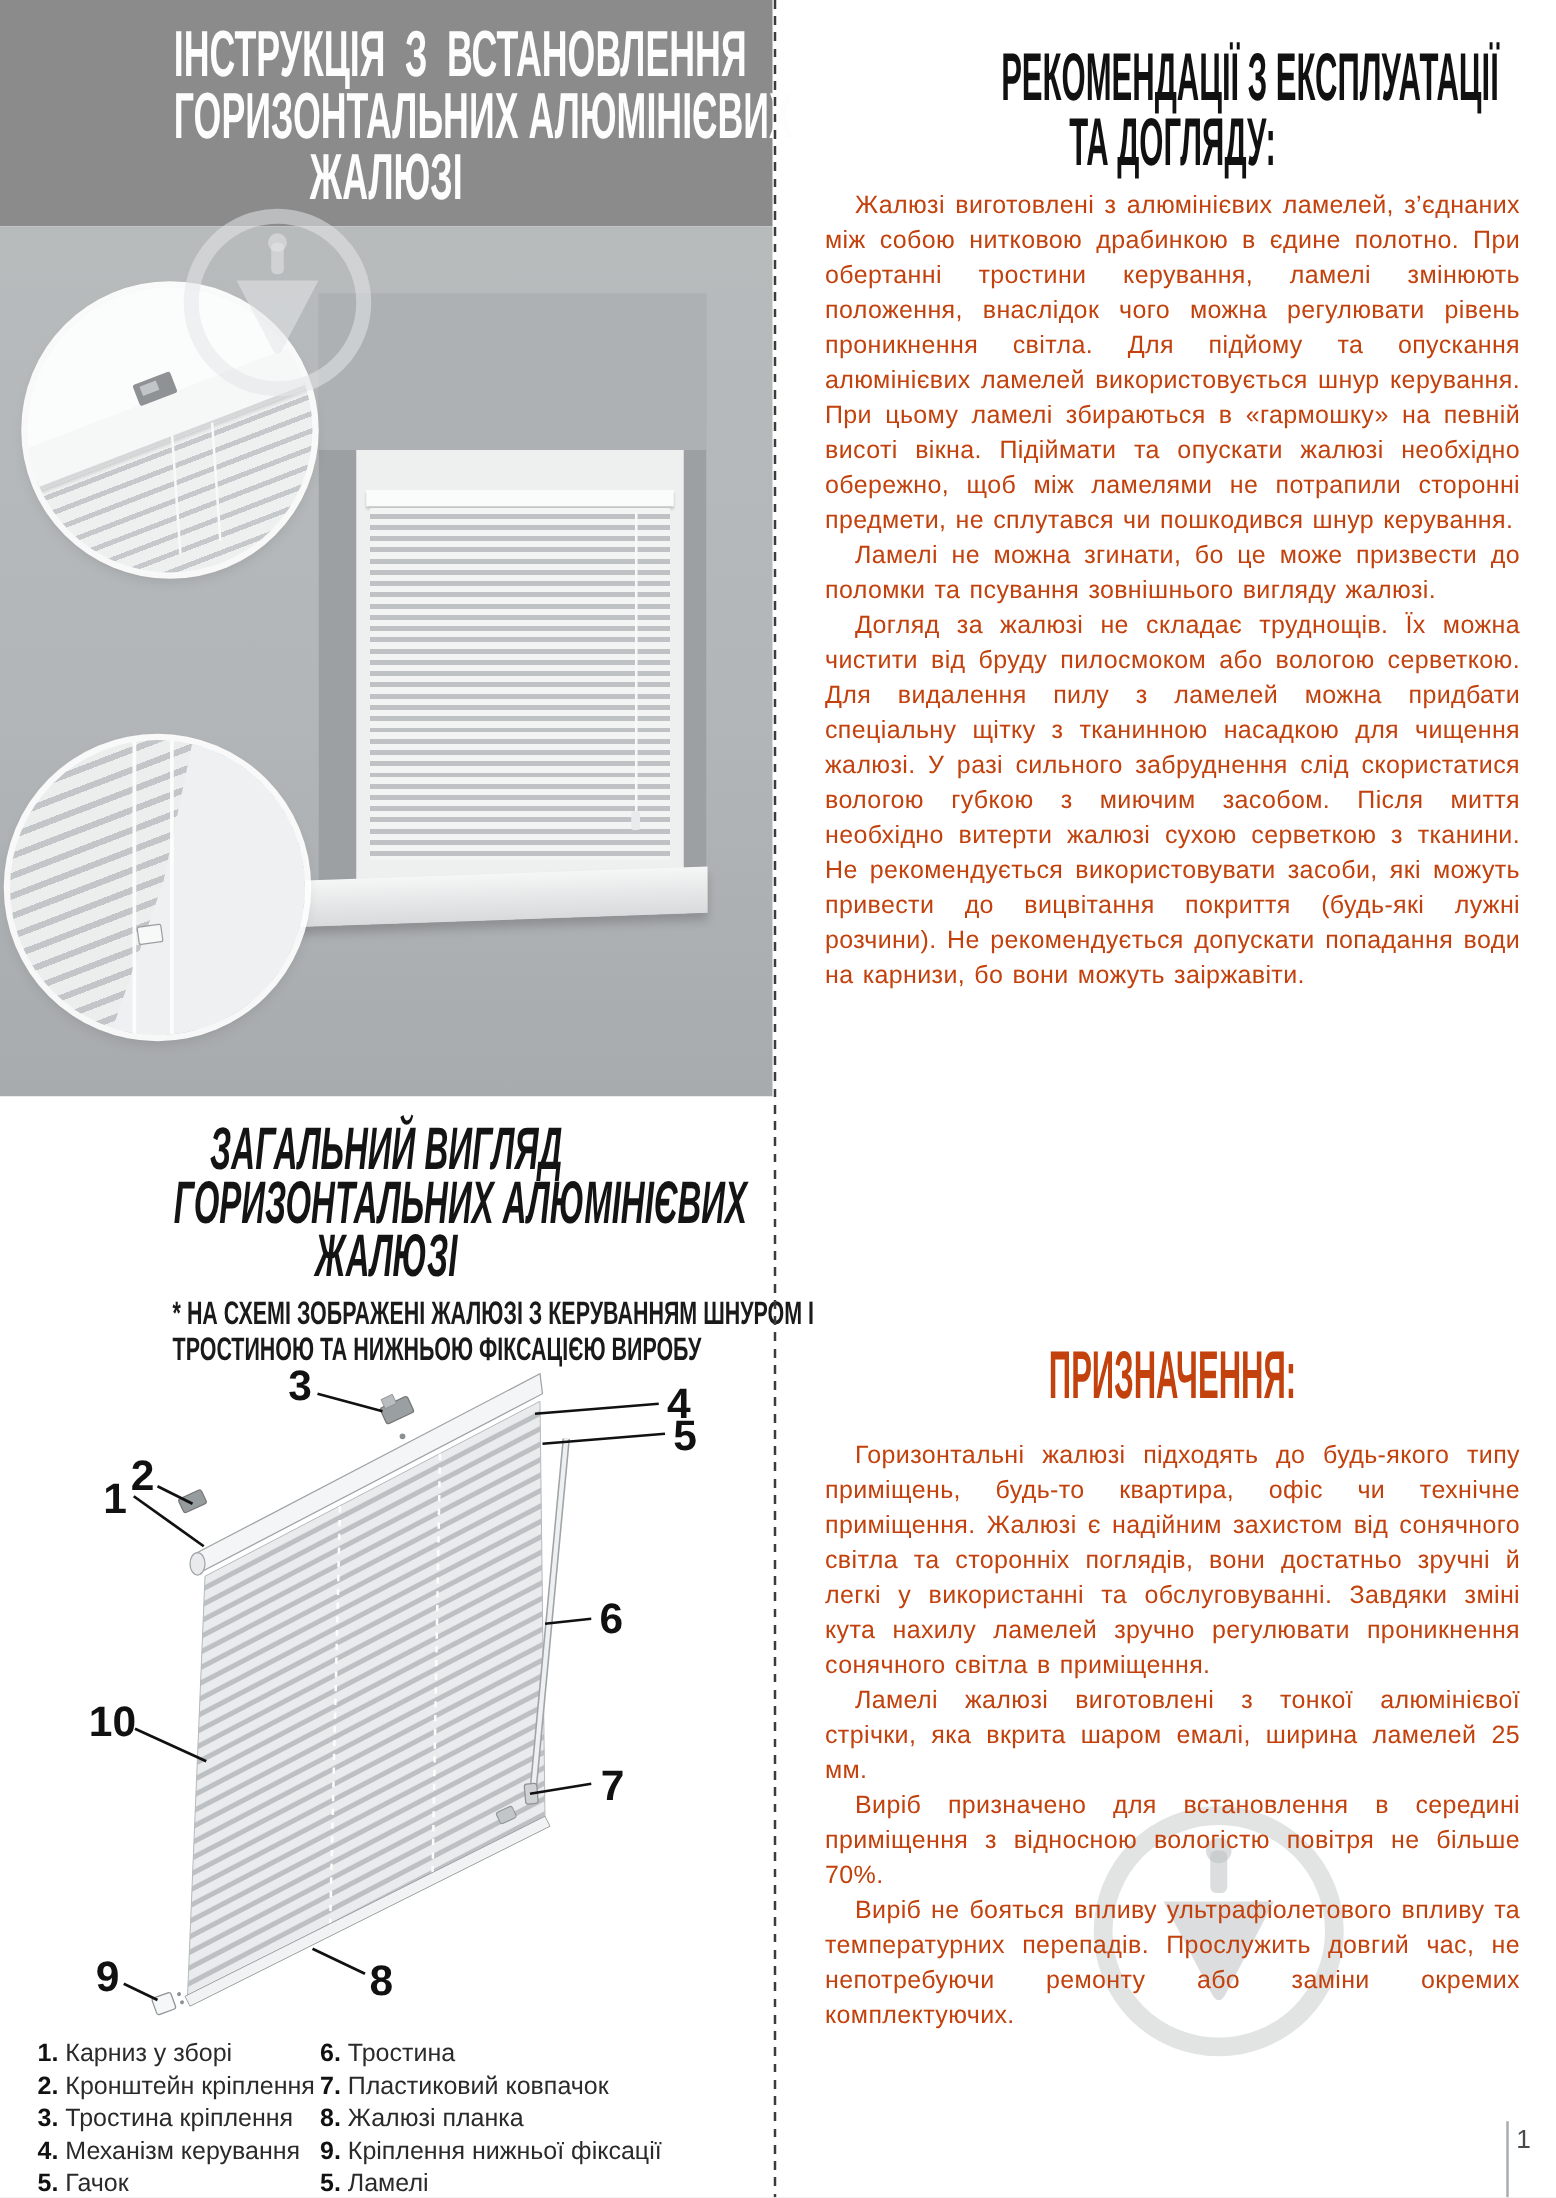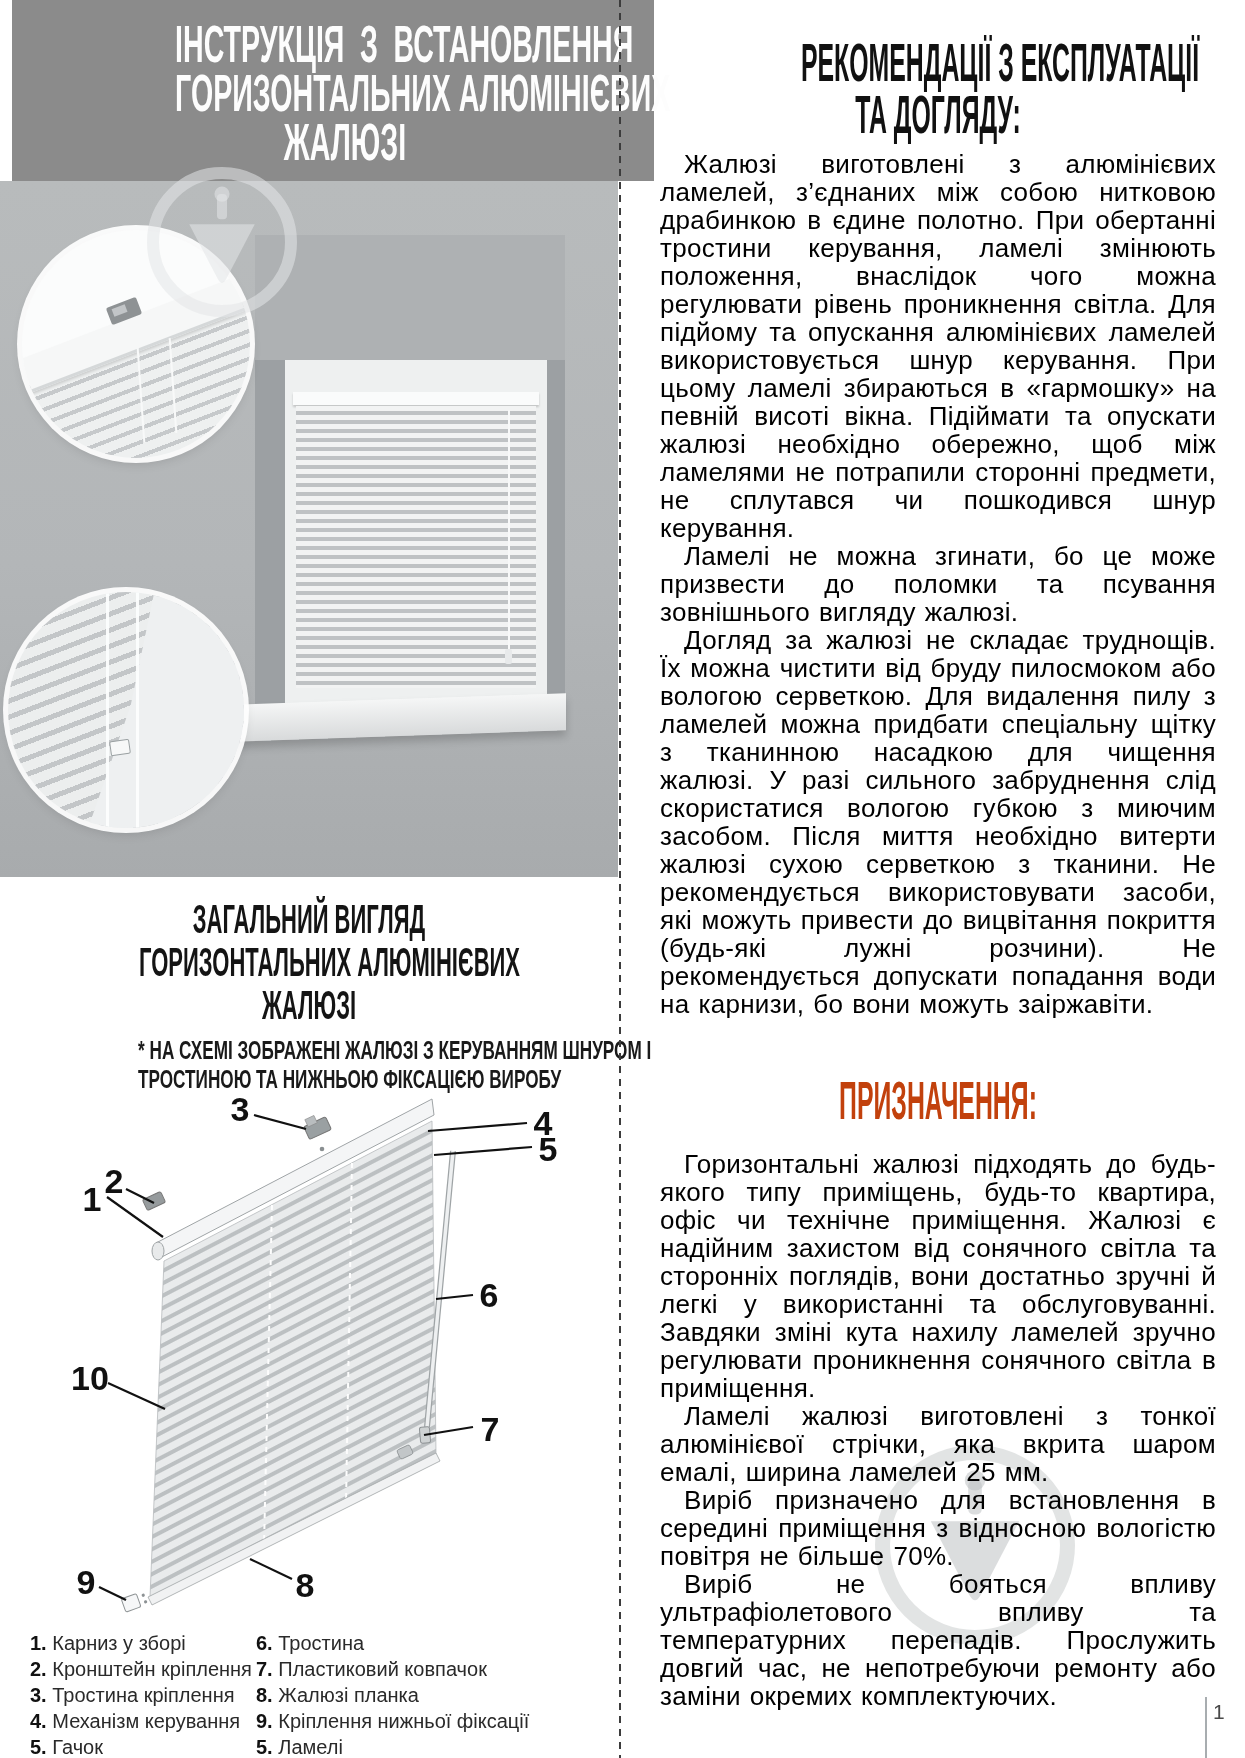--- a/index.html
+++ b/index.html
@@ -3,21 +3,21 @@
 <meta charset="utf-8">
 <style>
   html,body{margin:0;padding:0;background:#e8e8e8;}
   .page{position:relative;width:1245px;height:1758px;background:#ffffff;overflow:hidden;
         font-family:"Liberation Sans",sans-serif;color:#1c1c1c;}
   
   .abs{position:absolute;}
   .cond{font-weight:bold;letter-spacing:0;}
   .cond-line{display:block;transform:scaleX(0.55);transform-origin:50% 50%;white-space:nowrap;text-align:center;}
   
-  .header-box{left:12px;top:0;width:618px;height:181px;background:#8b8b8b;z-index:1;padding-left:24px;}
+  .header-box{left:0;top:0;width:618px;height:181px;background:#8b8b8b;z-index:1;}
   .header-box .ttl{margin-top:20px;font-size:52px;line-height:49px;color:#fdfdfd;text-align:center;}
   .ttl .ws{word-spacing:14px;}
   .photo{left:0;top:181px;width:618px;height:696px;z-index:1;
          background:linear-gradient(180deg,#b8bbbc 0%,#b3b6b8 55%,#a8abad 100%);overflow:hidden;}
   .recess{position:absolute;left:255px;top:54px;width:310px;height:470px;background:#9ca0a3;}
   .recess-top{position:absolute;left:255px;top:54px;width:310px;height:125px;background:#aeb1b3;}
   .winframe{position:absolute;left:285px;top:179px;width:262px;height:345px;background:#eef0f0;}
   .cornice{position:absolute;left:293px;top:211px;width:246px;height:13px;background:#fafbfb;
            box-shadow:0 2px 2px rgba(0,0,0,.18);}
   .blinds{position:absolute;left:296px;top:225px;width:240px;height:282px;
@@ -39,36 +39,36 @@
         border-radius:2px;transform:rotate(-21deg);}
   .c1 .c-bracket i{position:absolute;left:5px;top:3px;width:14px;height:8px;background:#c2c5c7;display:block;}
   .c1 .c-cord{position:absolute;width:2px;height:95px;background:#f8f9f9;}
   .c2 .c-slats{left:-35px;top:-25px;width:310px;height:300px;
         background:repeating-linear-gradient(180deg,#c3c6c8 0 5px,#eceeee 5px 15px);}
   .c2 .c-white{position:absolute;inset:0;background:#eef0f1;
         clip-path:polygon(62% 0%,100% 0%,100% 100%,34% 100%,52% 48%);}
   .c2 .c-cord{position:absolute;width:3px;background:rgba(252,253,253,.95);}
   .c2 .c-fix{position:absolute;left:102px;top:148px;width:18px;height:13px;background:#f7f8f8;
         border:1px solid #9aa0a2;border-radius:2px;transform:rotate(-8deg);}
-  .overview-head{left:0;top:898px;width:618px;font-size:40px;line-height:43px;color:#141414;text-align:center;z-index:1;}
+  .overview-head{left:0;top:898px;width:618px;font-size:48px;line-height:43px;color:#141414;text-align:center;z-index:1;font-style:italic;}
   .note{left:0;top:1036px;width:618px;font-size:26px;line-height:29px;color:#1a1a1a;text-align:center;z-index:1;padding-left:33px;}
   .note .cond-line{transform:scaleX(0.66);}
   .diagram{left:0;top:1085px;z-index:1;}
   .legend{left:30px;top:1630px;width:588px;display:flex;z-index:1;font-size:20px;line-height:26px;color:#2a2a2a;}
   .legend .col1{width:226px;}
   .legend .col2{flex:1;}
   .legend b{font-weight:bold;color:#111;}
   
   .divider{left:619px;top:0;width:2px;height:1758px;z-index:4;
            background:repeating-linear-gradient(180deg,#3c3c3c 0 7px,transparent 7px 13px);}
   
   .care-head{left:640px;top:36px;width:596px;font-size:54px;line-height:52px;color:#111;text-align:center;z-index:1;}
   .care-head .cond-line,.purpose-head .cond-line{transform:scaleX(0.46);}
-  .body-block{left:660px;width:556px;font-size:26px;line-height:28px;text-align:justify;
-              letter-spacing:.3px;word-spacing:1.5px;color:#000000;z-index:2;}
+  .body-block{left:660px;width:556px;font-size:20px;line-height:28px;text-align:justify;
+              letter-spacing:.3px;word-spacing:1.5px;color:#c2410c;z-index:2;}
   .body-block p{margin:0;text-indent:24px;}
   .care-body{top:150px;}
   .purpose-head{left:640px;top:1074px;width:596px;font-size:54px;line-height:52px;color:#c2410c;text-align:center;z-index:1;}
   .purpose-body{top:1150px;}
   
   .wm{border-radius:50%;box-sizing:border-box;pointer-events:none;z-index:2;}
   .wm1{left:147px;top:167px;width:150px;height:150px;border:12px solid rgba(228,230,231,.55);z-index:3;}
   .wm2{left:875px;top:1445px;width:200px;height:200px;border:15px solid rgba(198,201,202,.5);z-index:1;}
   .wm svg{position:absolute;left:0;top:0;width:100%;height:100%;}
   

